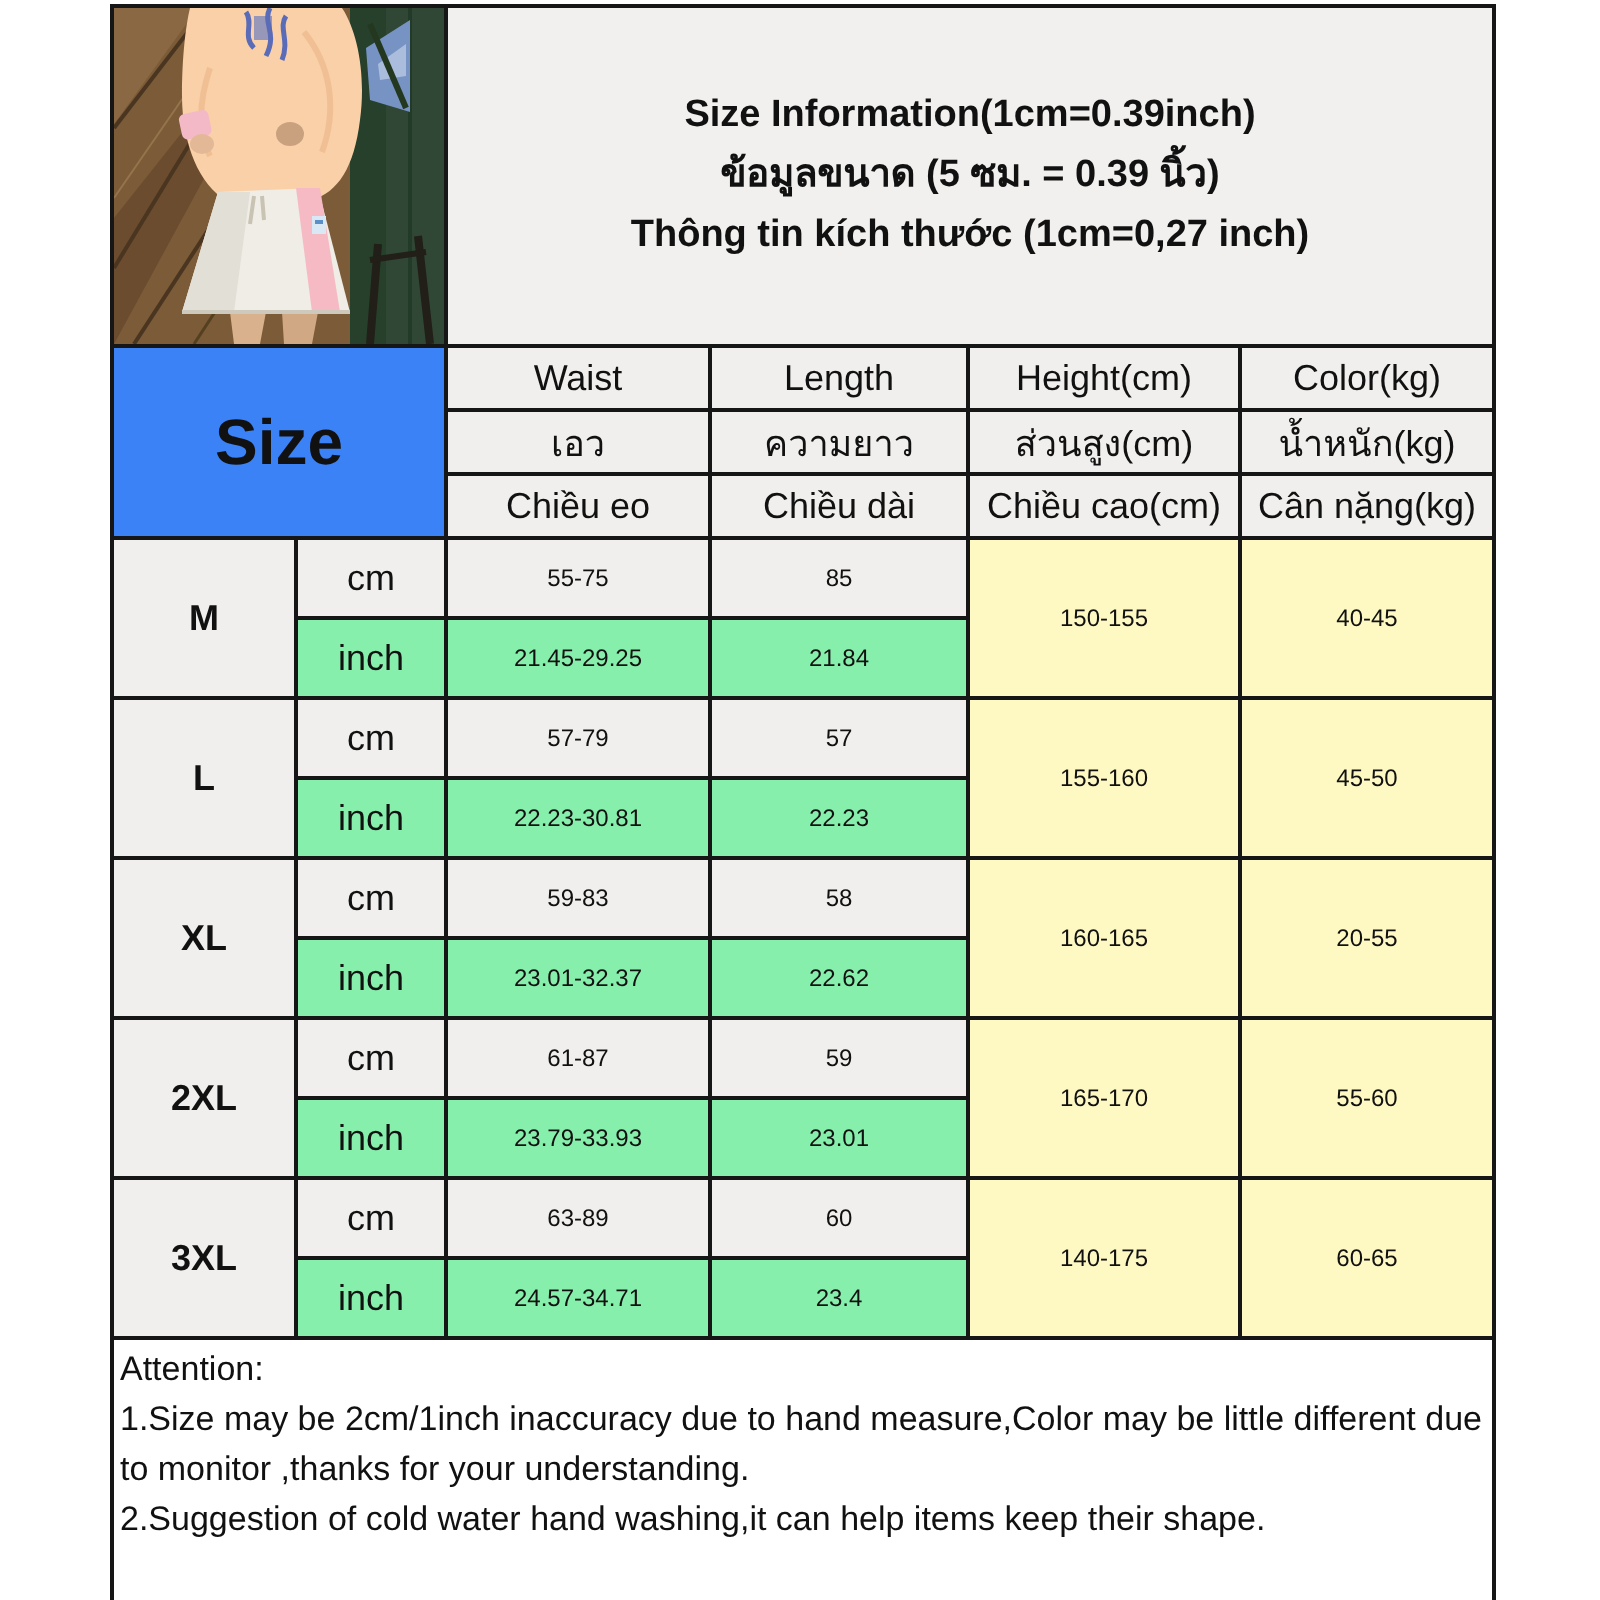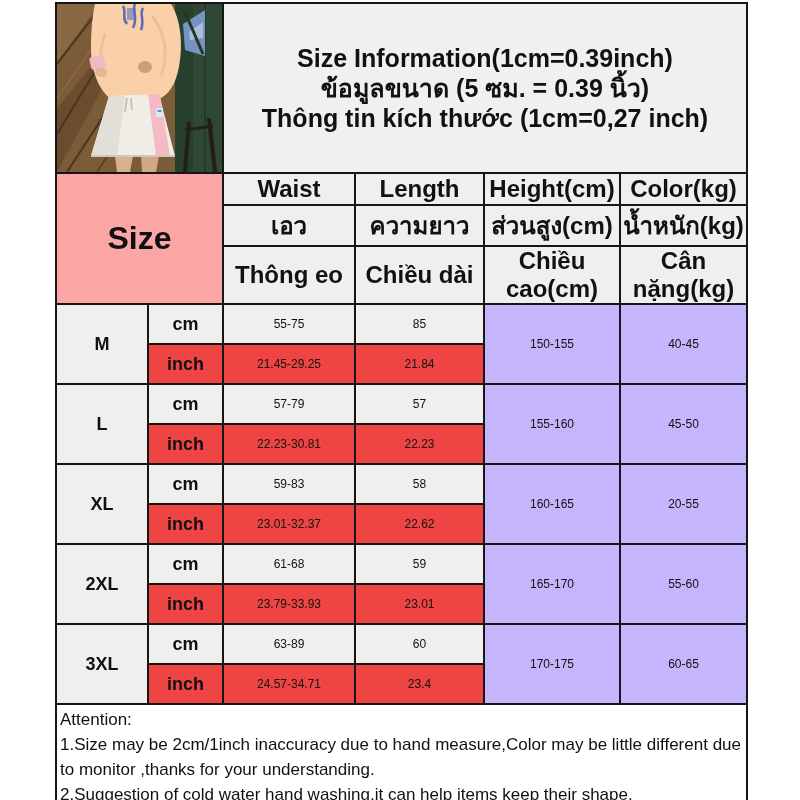--- a/index.html
+++ b/index.html
@@ -29,32 +29,32 @@
   col.c-waist{width:132px;} col.c-length{width:129px;}
   col.c-height{width:136px;} col.c-weight{width:127px;}
 
   .photo-cell{padding:0;background:#7b5b38;}
   .photo-cell svg{display:block;}
 
   .title-cell{
     background:#f1f0ee;
     vertical-align:middle;
   }
-  .title-line{font-weight:bold;font-size:25px;line-height:30px;}
-
-  .hdr{background:#f0efed;font-weight:bold;font-size:24px;height:30px;}
+  .title-line{font-weight:bold;font-size:19px;line-height:30px;}
+
+  .hdr{background:#f0efed;font-weight:normal;font-size:18px;height:30px;}
   .size-big{
-    background:#fca5a5;font-weight:bold;font-size:32px;
+    background:#3b82f6;font-weight:bold;font-size:32px;
   }
   .size-label{background:#e0e0e0;font-weight:bold;font-size:18px;}
-  .unit{font-weight:bold;font-size:18px;}
+  .unit{font-weight:normal;font-size:18px;}
   .val{font-size:12px;}
   .row-cm td{background:#f0efed;height:38px;}
-  .row-inch td{background:#ef4444;height:38px;}
-  td.merged{background:#c4b5fd;}
+  .row-inch td{background:#86efac;height:38px;}
+  td.merged{background:#fef9c3;}
 
   .attention-cell{
     background:#ffffff;
     text-align:left !important;
     vertical-align:top !important;
     height:146px;
     padding:2px 3px !important;
     font-size:17px;
     line-height:25px;
   }
@@ -137,21 +137,21 @@
       <td class="hdr">Height(cm)</td>
       <td class="hdr">Color(kg)</td>
     </tr>
     <tr>
       <td class="hdr">เอว</td>
       <td class="hdr">ความยาว</td>
       <td class="hdr">ส่วนสูง(cm)</td>
       <td class="hdr">น้ำหนัก(kg)</td>
     </tr>
     <tr>
-      <td class="hdr">Thông eo</td>
+      <td class="hdr">Chiều eo</td>
       <td class="hdr">Chiều dài</td>
       <td class="hdr">Chiều cao(cm)</td>
       <td class="hdr">Cân nặng(kg)</td>
     </tr>
 
     <tr class="row-cm">
       <td rowspan="2" class="size-label">M</td>
       <td class="unit">cm</td>
       <td class="val">55-75</td>
       <td class="val">85</td>
@@ -188,37 +188,37 @@
     </tr>
     <tr class="row-inch">
       <td class="unit">inch</td>
       <td class="val">23.01-32.37</td>
       <td class="val">22.62</td>
     </tr>
 
     <tr class="row-cm">
       <td rowspan="2" class="size-label">2XL</td>
       <td class="unit">cm</td>
-      <td class="val">61-68</td>
+      <td class="val">61-87</td>
       <td class="val">59</td>
       <td rowspan="2" class="val merged">165-170</td>
       <td rowspan="2" class="val merged">55-60</td>
     </tr>
     <tr class="row-inch">
       <td class="unit">inch</td>
       <td class="val">23.79-33.93</td>
       <td class="val">23.01</td>
     </tr>
 
     <tr class="row-cm">
       <td rowspan="2" class="size-label">3XL</td>
       <td class="unit">cm</td>
       <td class="val">63-89</td>
       <td class="val">60</td>
-      <td rowspan="2" class="val merged">170-175</td>
+      <td rowspan="2" class="val merged">140-175</td>
       <td rowspan="2" class="val merged">60-65</td>
     </tr>
     <tr class="row-inch">
       <td class="unit">inch</td>
       <td class="val">24.57-34.71</td>
       <td class="val">23.4</td>
     </tr>
 
     <tr>
       <td colspan="6" class="attention-cell">

